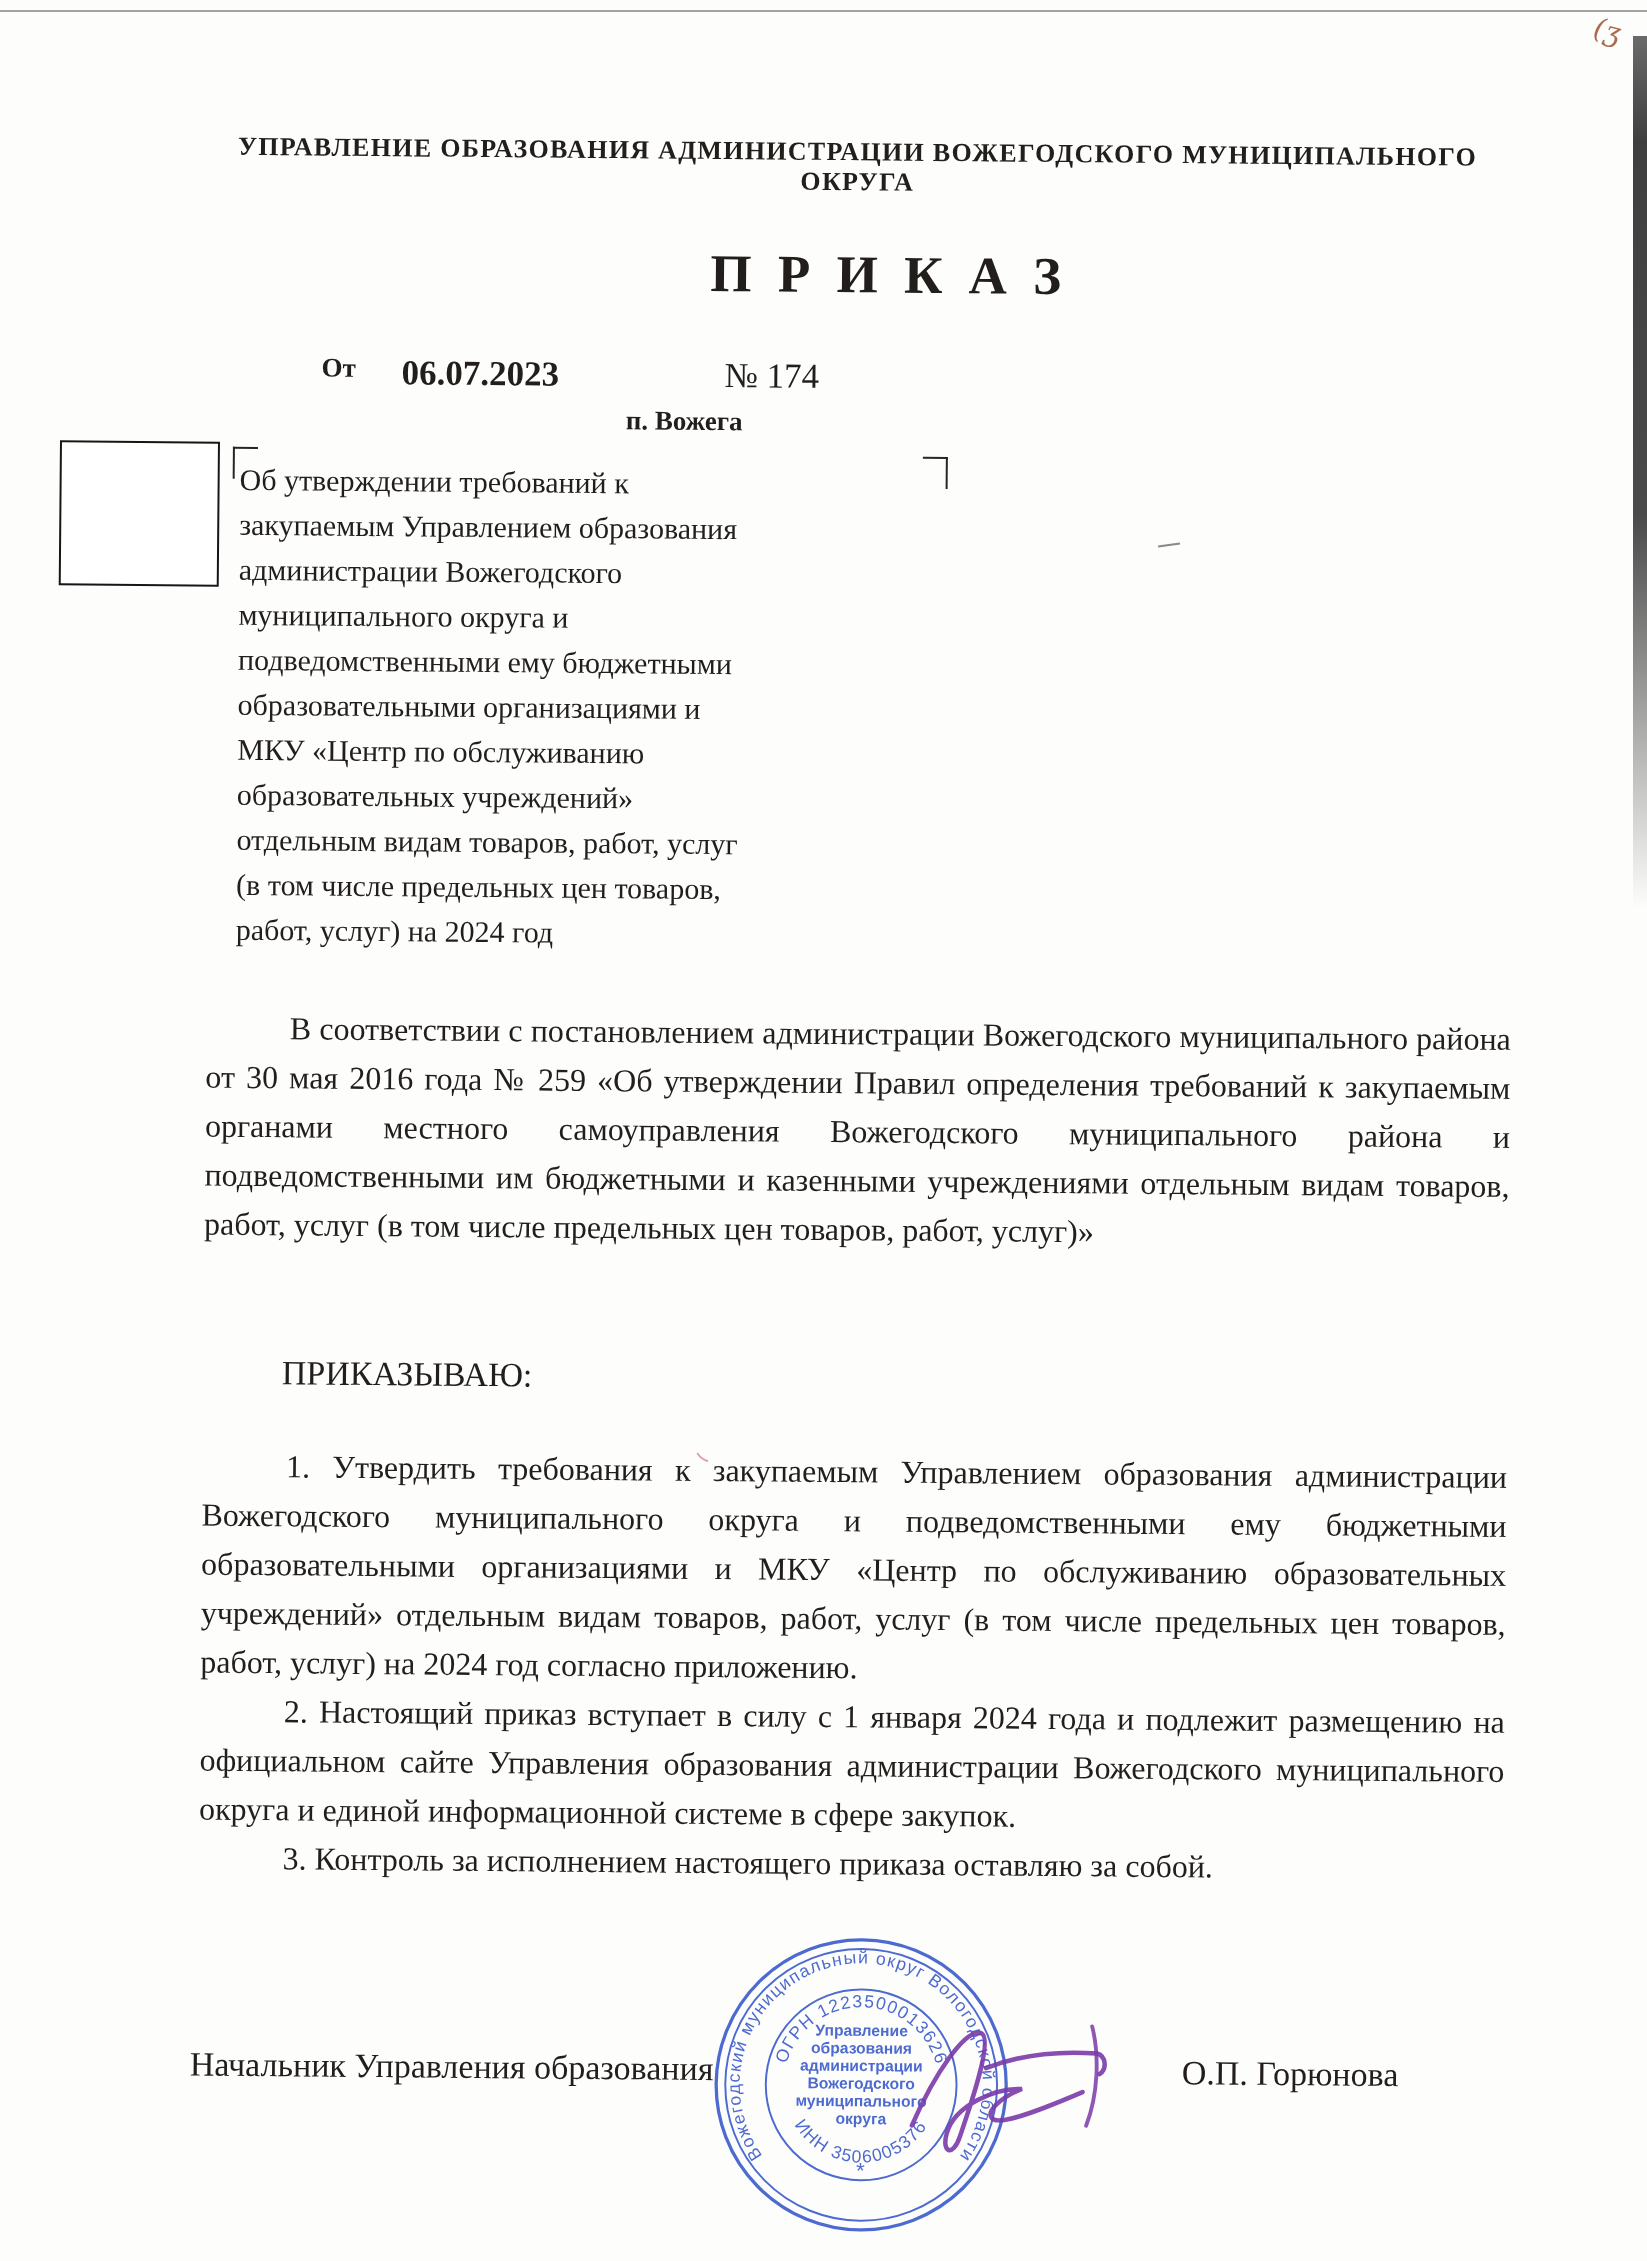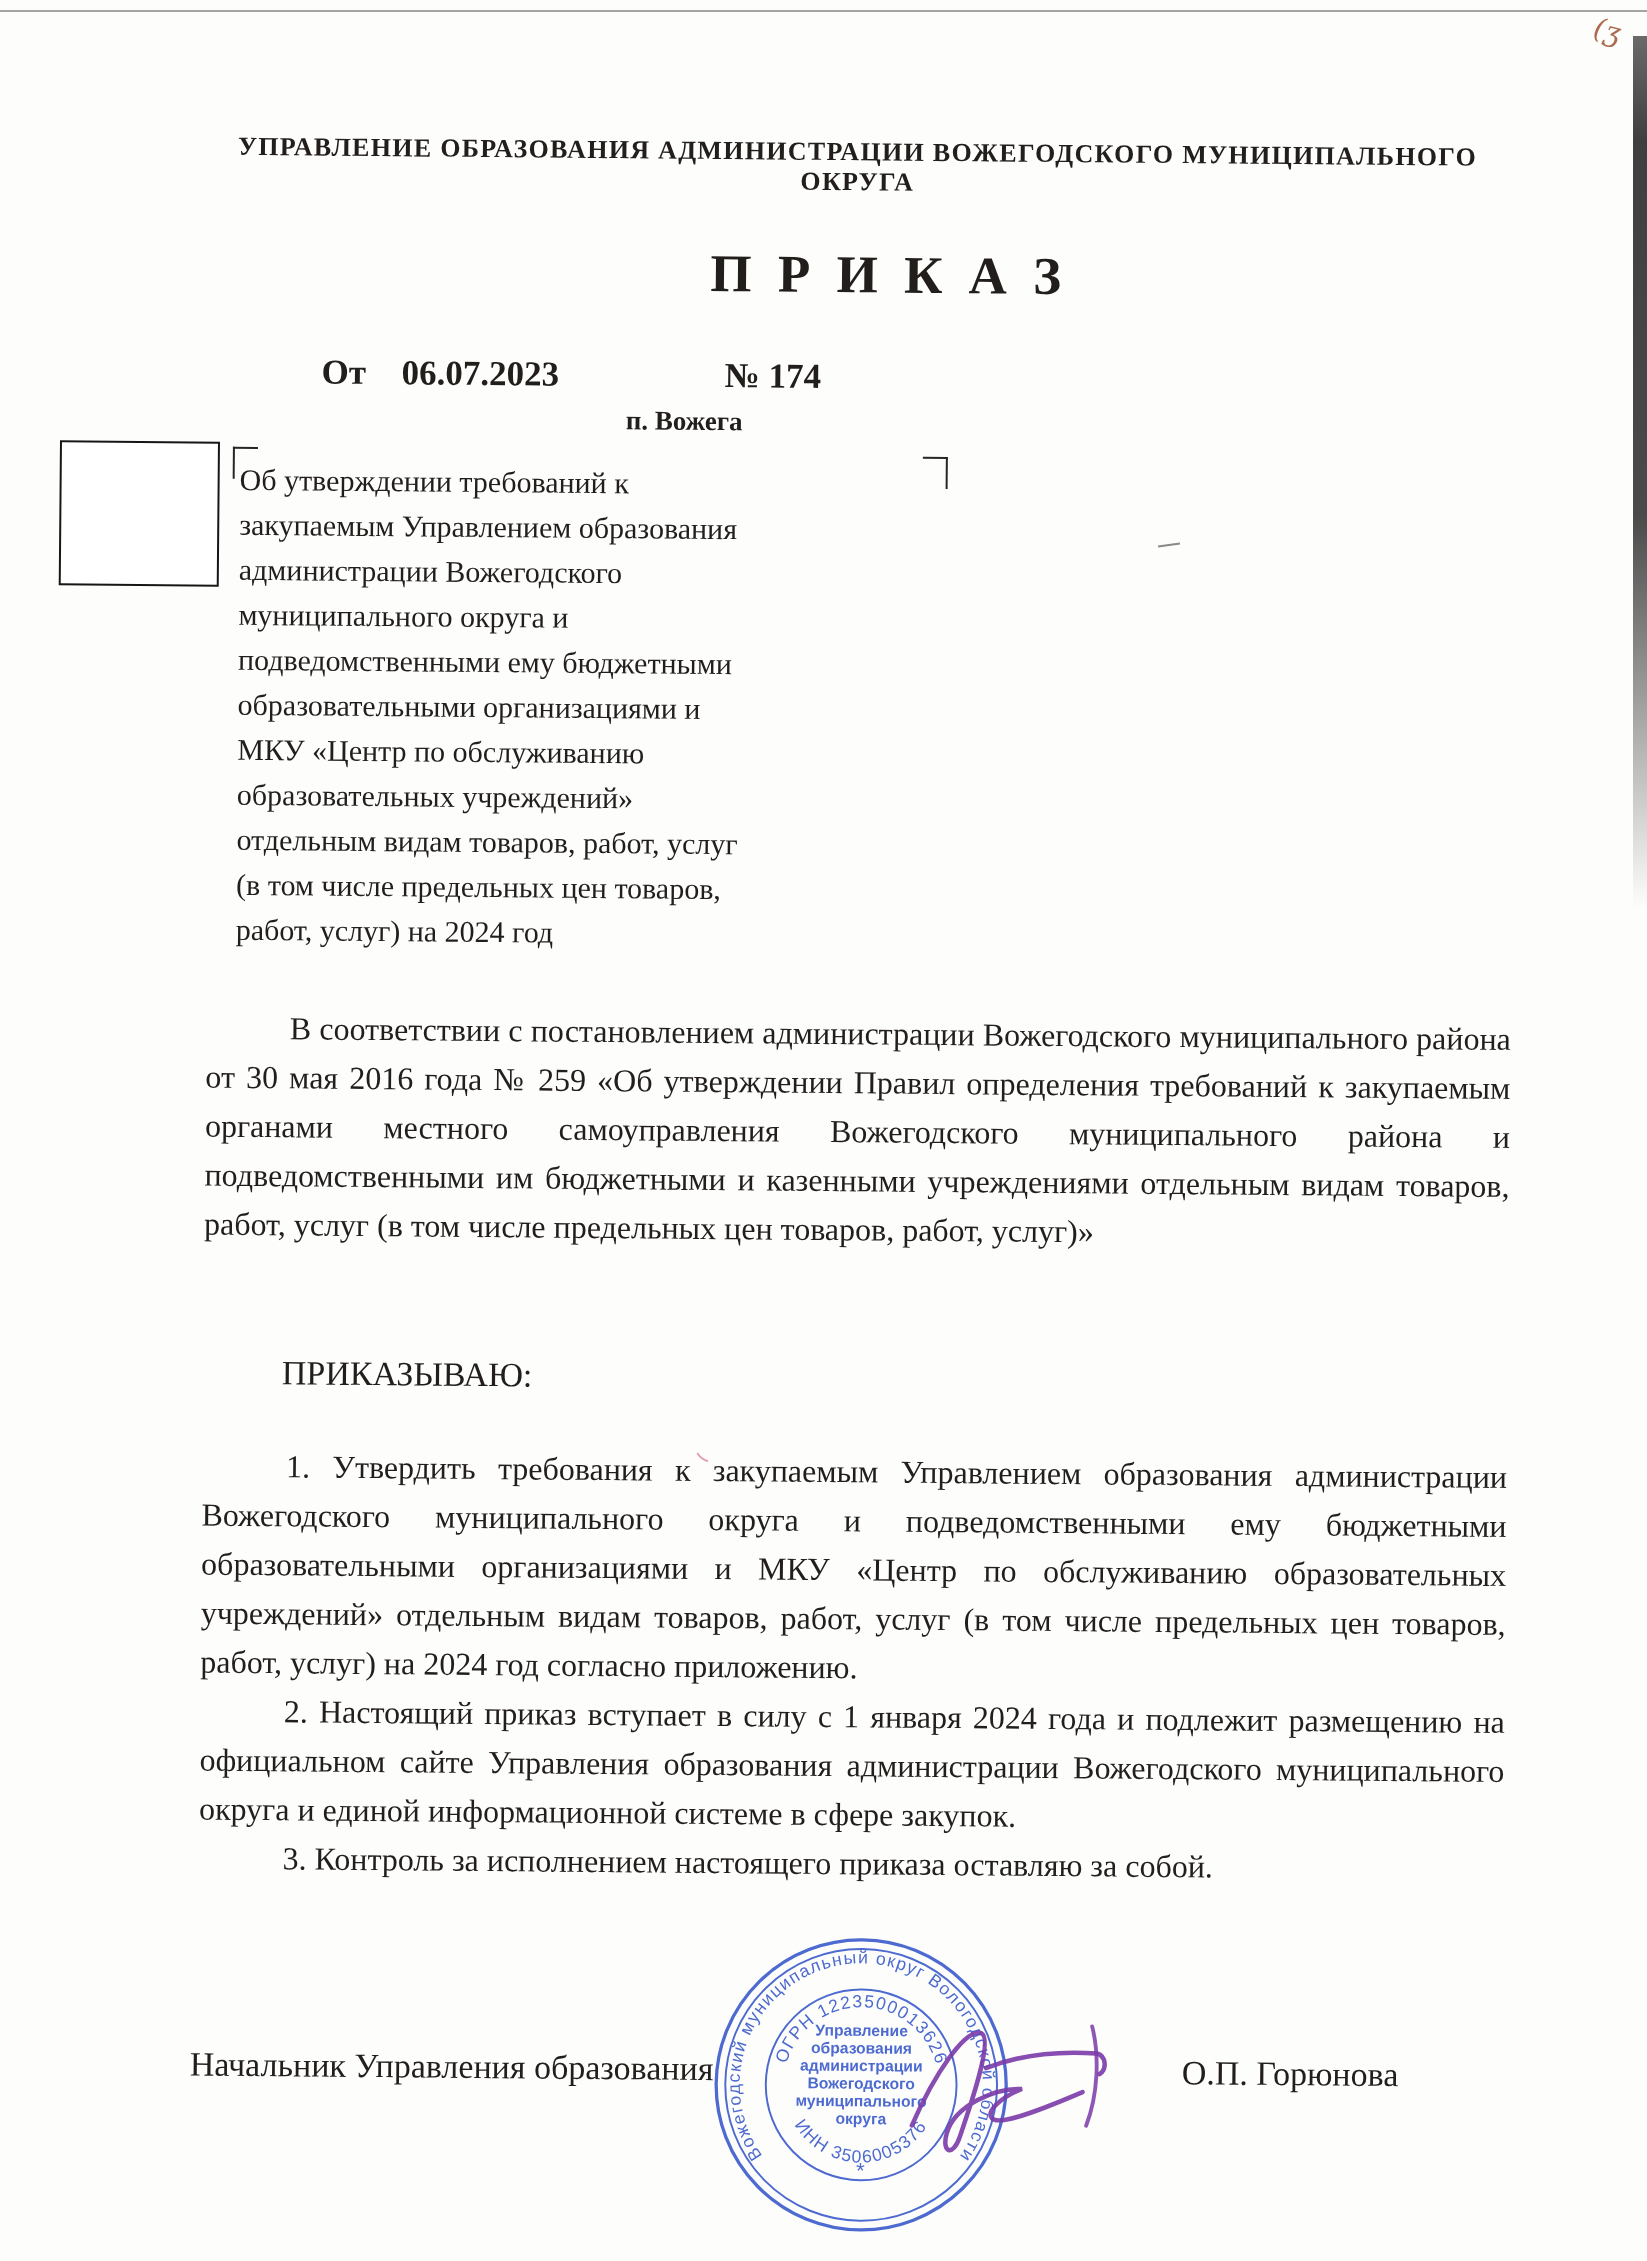--- a/index.html
+++ b/index.html
@@ -19,23 +19,23 @@
     color:#9c5233;transform:rotate(14deg);opacity:.85;font-family:"DejaVu Serif",serif;}
   .artifact-dash{position:absolute;left:1158px;top:544px;width:22px;height:1.9px;background:#5c5650;transform:rotate(-8deg);opacity:.7;}
   .artifact-pink{position:absolute;left:699px;top:1445px;width:26px;height:17px;
     border-left:2.6px solid rgba(214,108,140,.65);border-bottom:2.6px solid rgba(214,108,140,0);
     border-radius:0 0 0 26px;transform:rotate(-30deg);}
   
   .doc{position:absolute;inset:0;transform:rotate(0.5deg);transform-origin:824px 1130px;}
   .org-header{position:absolute;left:213px;top:137px;width:1272px;text-align:center;
     font-weight:bold;font-size:26px;letter-spacing:1.3px;}
   .doc-title{position:absolute;left:703px;top:244px;font-weight:bold;font-size:53px;letter-spacing:6.5px;white-space:nowrap;}
-  .date-label{position:absolute;left:315px;top:357px;font-weight:bold;font-size:35px;}
+  .date-label{position:absolute;left:315px;top:357px;font-weight:bold;font-size:27px;}
   .date-value{position:absolute;left:395px;top:357px;font-weight:bold;font-size:35px;}
-  .doc-number{position:absolute;left:718px;top:357px;font-weight:bold;font-size:35px;}
+  .doc-number{position:absolute;left:718px;top:357px;font-weight:normal;font-size:35px;}
   .place{position:absolute;left:581px;top:407px;width:194px;text-align:center;font-weight:bold;font-size:27px;}
   .blank-box{position:absolute;left:54px;top:447px;width:156px;height:141px;border:2.6px solid #161616;background:#fff;}
   .crop-left{position:absolute;left:227px;top:452px;width:23px;height:30px;border-left:2.6px solid #262626;border-top:2.6px solid #262626;}
   .crop-right{position:absolute;left:917px;top:456px;width:23px;height:30px;border-right:2.6px solid #262626;border-top:2.6px solid #262626;}
   .subject{position:absolute;left:234px;top:462px;width:723px;font-size:30px;line-height:45px;}
   .body-text{position:absolute;left:205px;width:1305px;font-size:32px;line-height:49px;text-align:justify;}
   .intro{top:1009px;}
   .order-word{position:absolute;left:284px;top:1359px;font-size:34px;}
   .items{top:1447px;}
   .body-text p{margin:0;text-indent:84px;}

